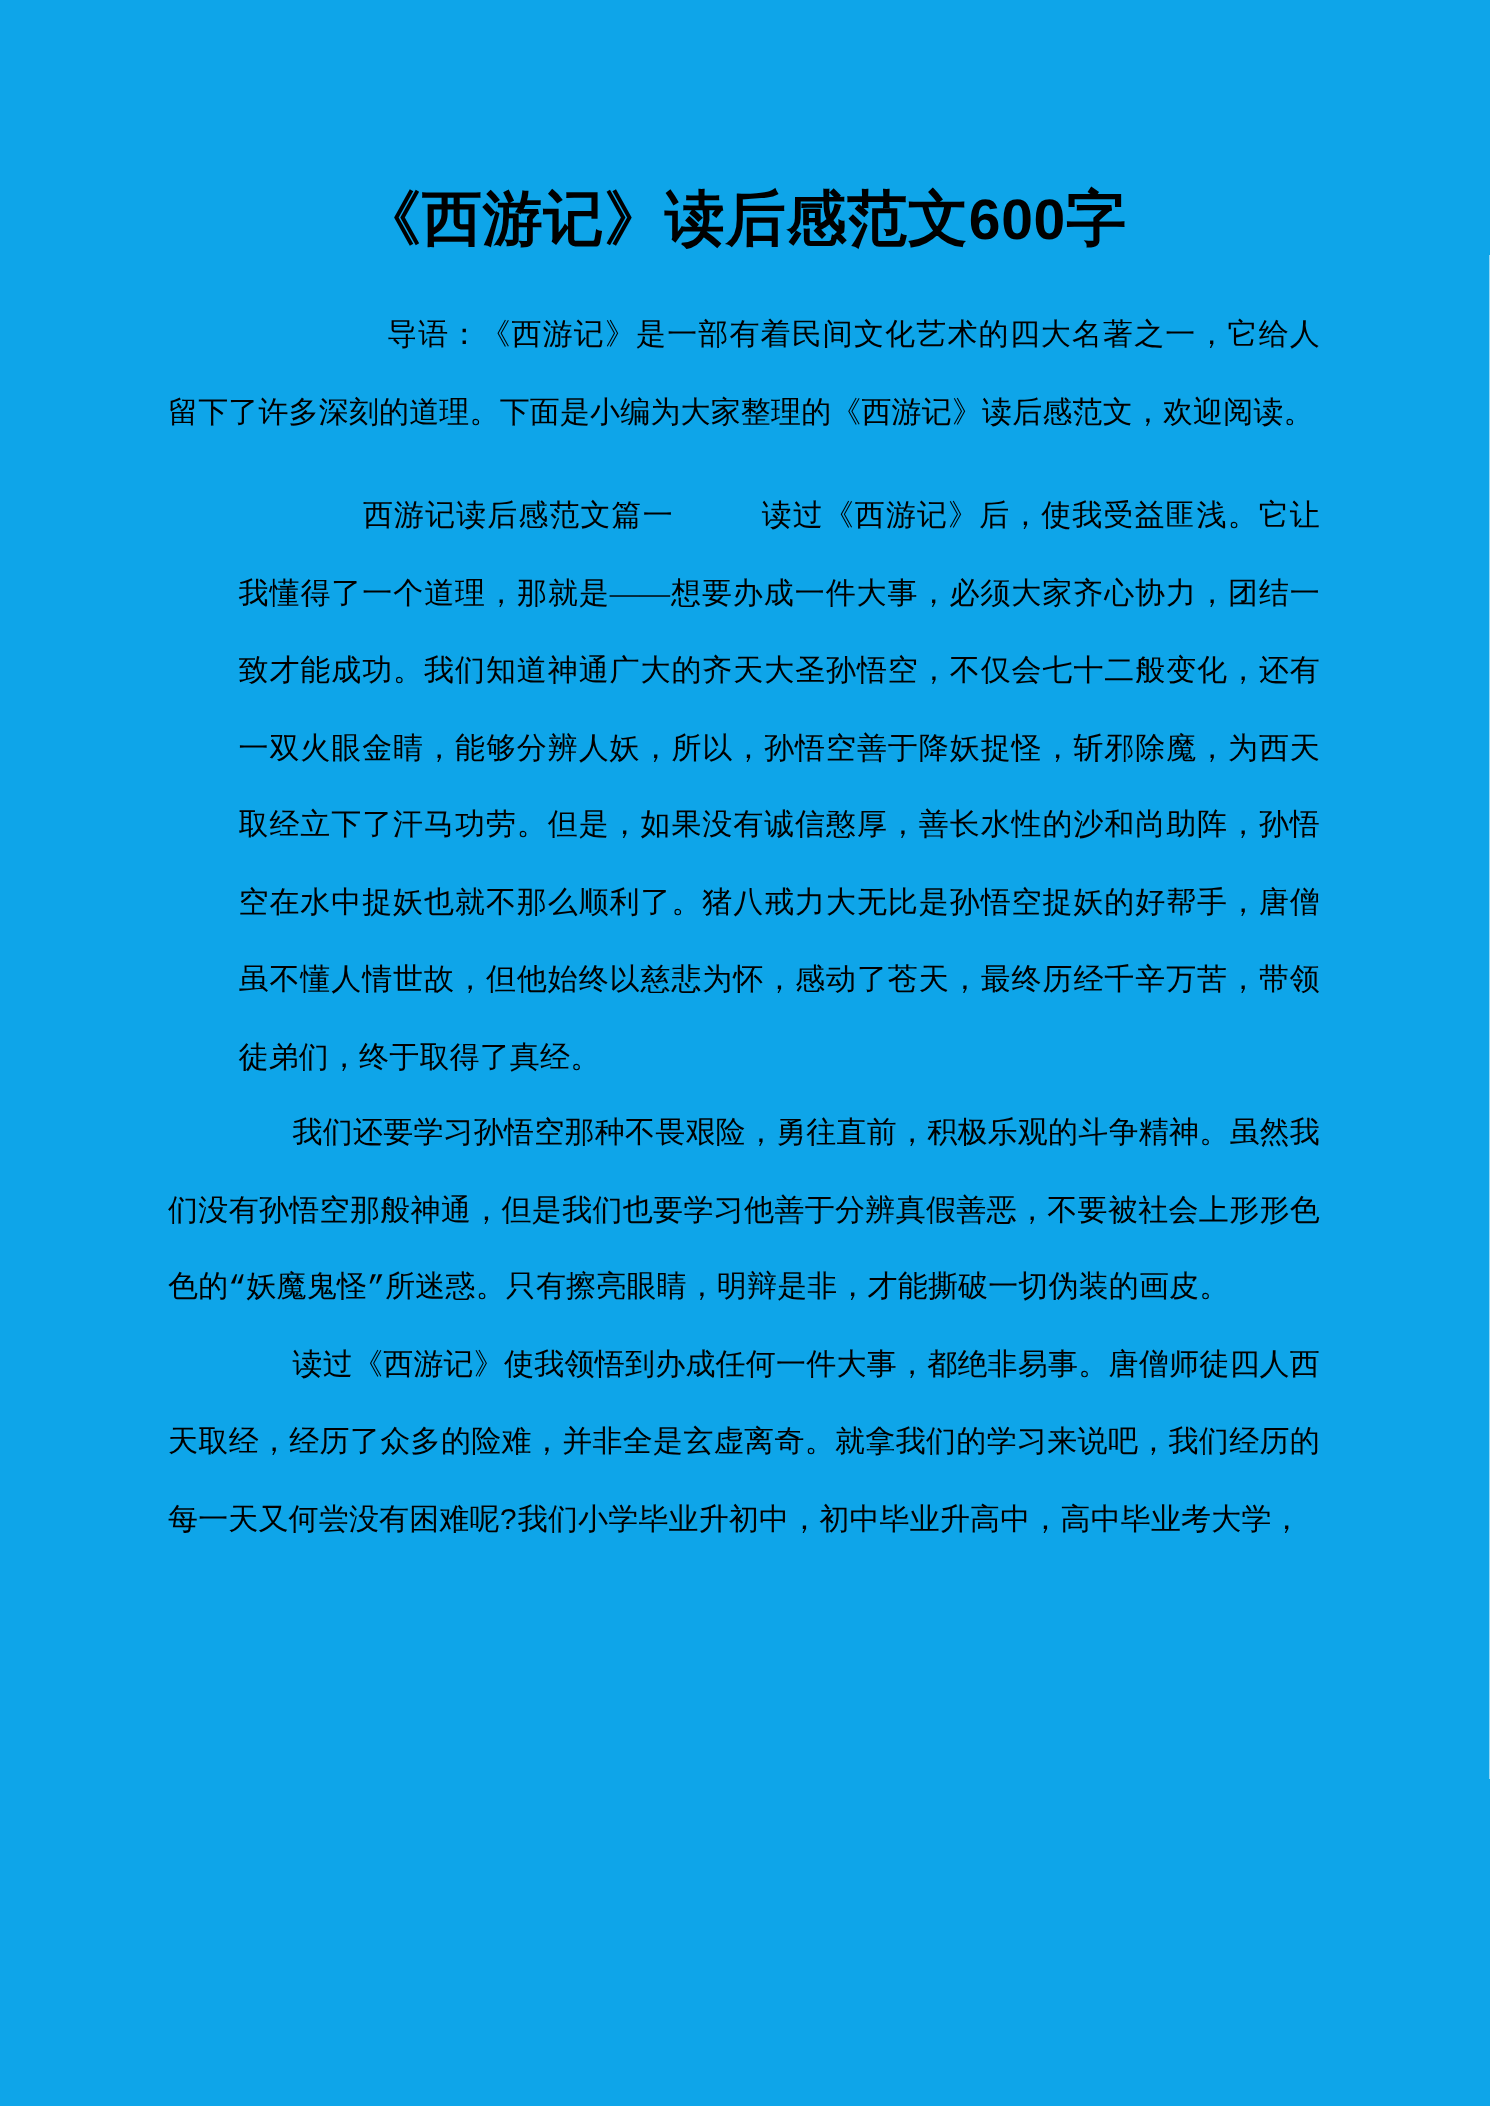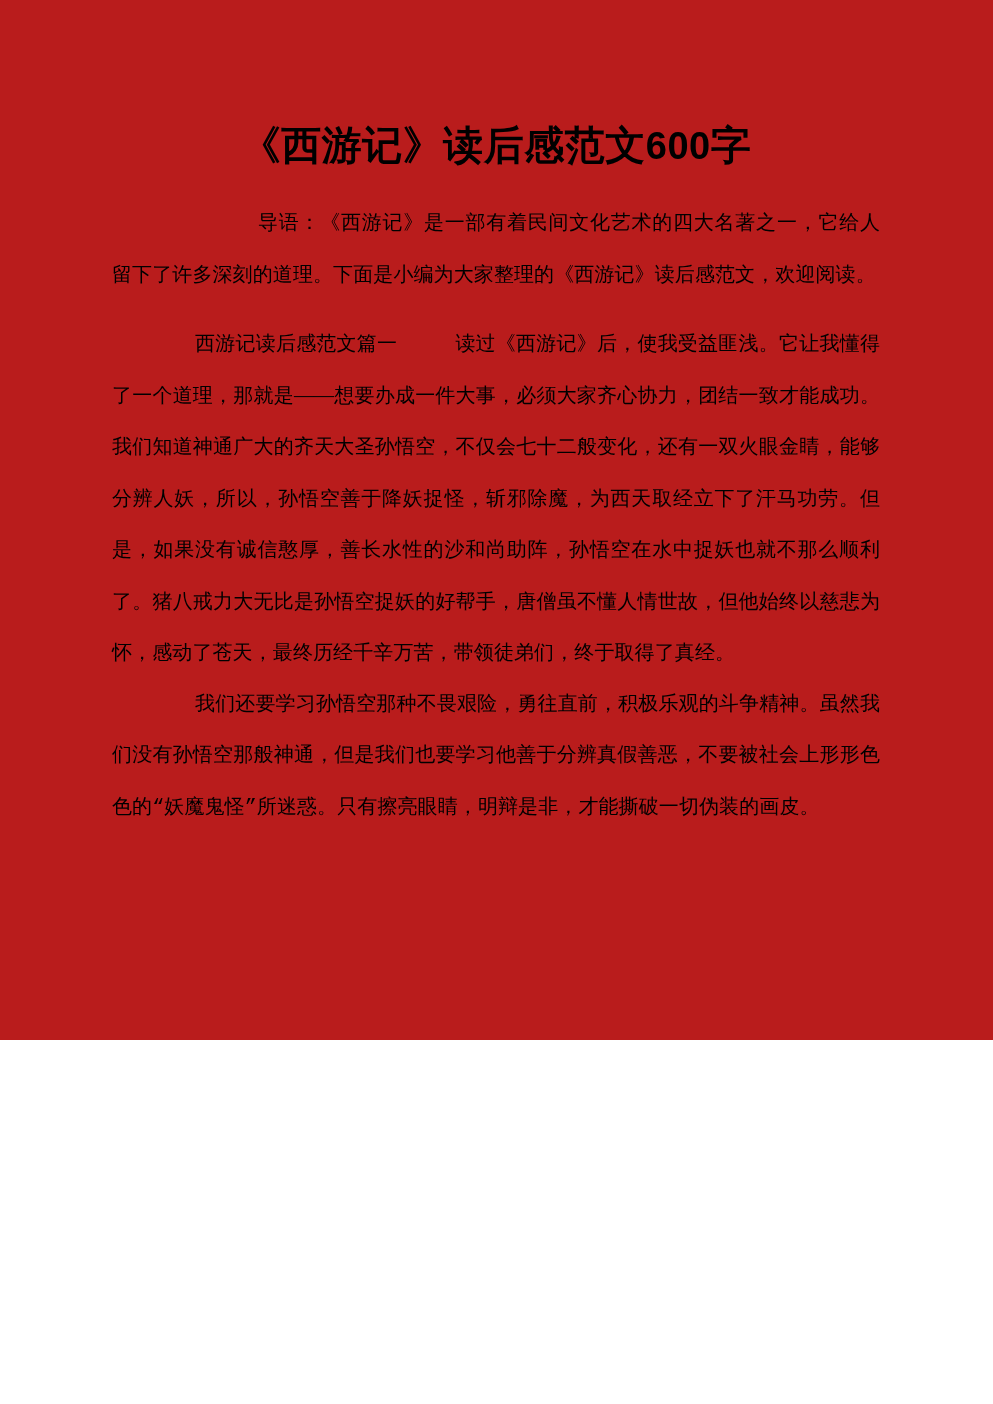--- a/index.html
+++ b/index.html
@@ -15,22 +15,22 @@
     font-family: "Liberation Serif", "DejaVu Serif", serif;
     color: #000000;
     -webkit-font-smoothing: none;
   }
 
   .page {
     position: absolute;
     left: 0;
     top: 0;
     width: 993px;
-    height: 1040px;
-    background: #b91c1c;
+    height: 1404px;
+    background: #0ea5e9;
     box-sizing: border-box;
   }
 
   .content {
     position: absolute;
     left: 112px;
     top: 0;
     width: 768px;
   }
 
@@ -61,20 +61,21 @@
   }
 
   .para.lead {
     padding-top: 23px;
     text-indent: 146px;
   }
 
   .para.body-first {
     padding-top: 18px;
     text-indent: 83px;
+    margin-left: 47px;
   }
 
   .para.body {
     padding-top: 0px;
     text-indent: 83px;
     font-family: Liberation Mono, monospace;
   }
 
   .gap-inline {
     display: inline-block;
@@ -88,15 +89,16 @@
   <div class="content">
 
     <h1 class="doc-title"><span>《西游记》读后感范文</span><span class="num">600</span><span>字</span></h1>
 
     <p class="para lead"><span>导语：《西游记》是一部有着民间文化艺术的四大名著之一，它给人留下了许多深刻的道理。下面是小编为大家整理的《西游记》读后感范文，欢迎阅读。</span></p>
 
     <p class="para body-first"><span>西游记读后感范文篇一</span><span class="gap-inline"></span><span>读过《西游记》后，使我受益匪浅。它让我懂得了一个道理，那就是——想要办成一件大事，必须大家齐心协力，团结一致才能成功。我们知道神通广大的齐天大圣孙悟空，不仅会七十二般变化，还有一双火眼金睛，能够分辨人妖，所以，孙悟空善于降妖捉怪，斩邪除魔，为西天取经立下了汗马功劳。但是，如果没有诚信憨厚，善长水性的沙和尚助阵，孙悟空在水中捉妖也就不那么顺利了。猪八戒力大无比是孙悟空捉妖的好帮手，唐僧虽不懂人情世故，但他始终以慈悲为怀，感动了苍天，最终历经千辛万苦，带领徒弟们，终于取得了真经。</span></p>
 
     <p class="para body"><span>我们还要学习孙悟空那种不畏艰险，勇往直前，积极乐观的斗争精神。虽然我们没有孙悟空那般神通，但是我们也要学习他善于分辨真假善恶，不要被社会上形形色色的“妖魔鬼怪”所迷惑。只有擦亮眼睛，明辩是非，才能撕破一切伪装的画皮。</span></p>
 
+    <p class="para body"><span>读过《西游记》使我领悟到办成任何一件大事，都绝非易事。唐僧师徒四人西天取经，经历了众多的险难，并非全是玄虚离奇。就拿我们的学习来说吧，我们经历的每一天又何尝没有困难呢?我们小学毕业升初中，初中毕业升高中，高中毕业考大学，</span></p>
 
   </div>
 </div>
 
 </body></html>

